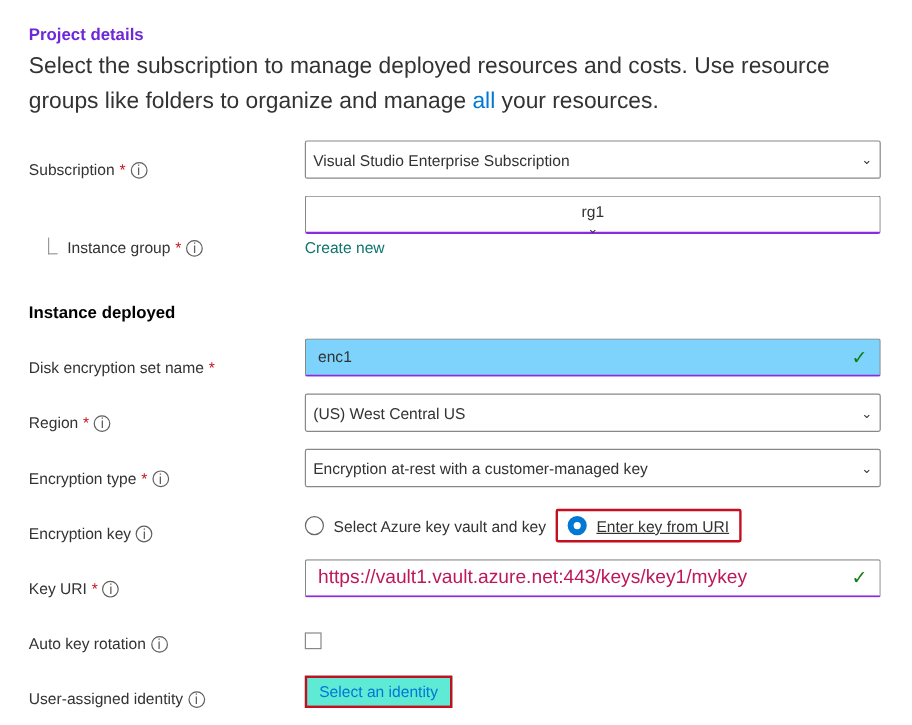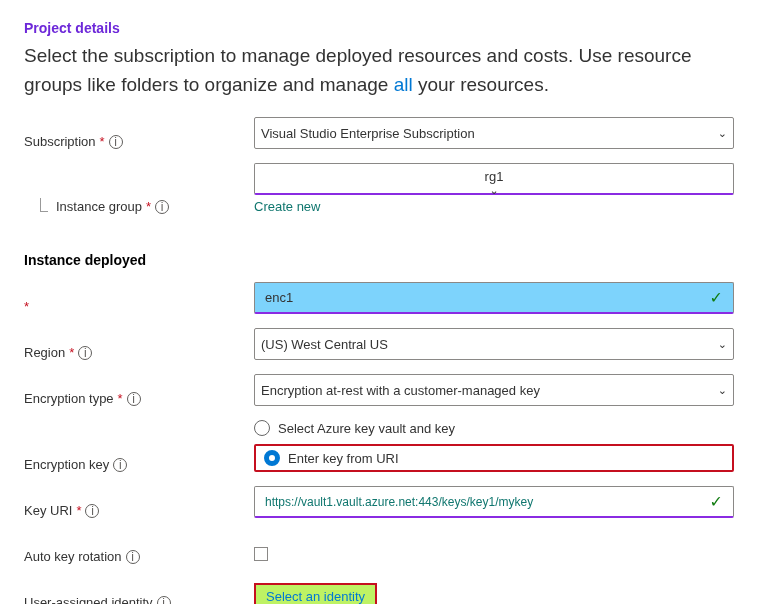--- a/index.html
+++ b/index.html
@@ -118,39 +118,40 @@
       margin-bottom: 16px;
     }
     .instance-section-title {
       font-weight: 600;
       font-size: 14px;
       color: #000;
       margin-bottom: 14px;
     }
     .radio-group {
       display: flex;
-      flex-direction: column;
+      flex-direction: row;
       gap: 8px;
     }
     .radio-option {
       display: flex;
       align-items: center;
       gap: 8px;
       font-size: 13px;
       color: #333;
     }
     .radio-option-selected {
       display: flex;
       align-items: center;
       gap: 8px;
       font-size: 13px;
       color: #333;
       border: 2px solid #c50f1f;
       padding: 4px 8px;
       border-radius: 2px;
+      text-decoration: underline;
     }
     .radio-circle-filled {
       width: 16px;
       height: 16px;
       border-radius: 50%;
       border: 5px solid #0078d4;
       background: #fff;
       flex-shrink: 0;
     }
     .radio-circle-empty {
@@ -164,21 +165,21 @@
     .checkbox-input {
       width: 14px;
       height: 14px;
       border: 1px solid #8a8886;
       background: #fff;
       display: inline-block;
       flex-shrink: 0;
     }
     .select-identity-btn {
       border: 2px solid #c50f1f;
-      background: #bef264;
+      background: #5eead4;
       padding: 4px 10px;
       font-size: 13px;
       color: #0078d4;
       cursor: pointer;
       display: inline-block;
       min-width: 120px;
     }
     .key-uri-field {
       width: 100%;
       border: 1px solid #8a8886;
@@ -236,20 +237,21 @@
   </div>
 </div>
 
 <div class="section-divider" style="height:8px;"></div>
 
 <div>
   <div class="instance-section-title">Instance deployed</div>
 
   <div class="form-row">
     <div class="form-label">
+      <span>Disk encryption set name</span>
       <span class="required">*</span>
     </div>
     <div class="form-control">
       <div class="input-field active-border">
         <span>enc1</span>
         <span class="check-icon">✓</span>
       </div>
     </div>
   </div>
 
@@ -301,21 +303,21 @@
   </div>
 
   <div class="form-row">
     <div class="form-label">
       <span>Key URI</span>
       <span class="required">*</span>
       <span class="info-icon">i</span>
     </div>
     <div class="form-control">
       <div class="key-uri-field">
-        <span style="font-size:12px;color:#0f766e;">https://vault1.vault.azure.net:443/keys/key1/mykey</span>
+        <span style="font-size:16px;color:#be185d;">https://vault1.vault.azure.net:443/keys/key1/mykey</span>
         <span class="check-icon">✓</span>
       </div>
     </div>
   </div>
 
   <div class="form-row">
     <div class="form-label">
       <span>Auto key rotation</span>
       <span class="info-icon">i</span>
     </div>

